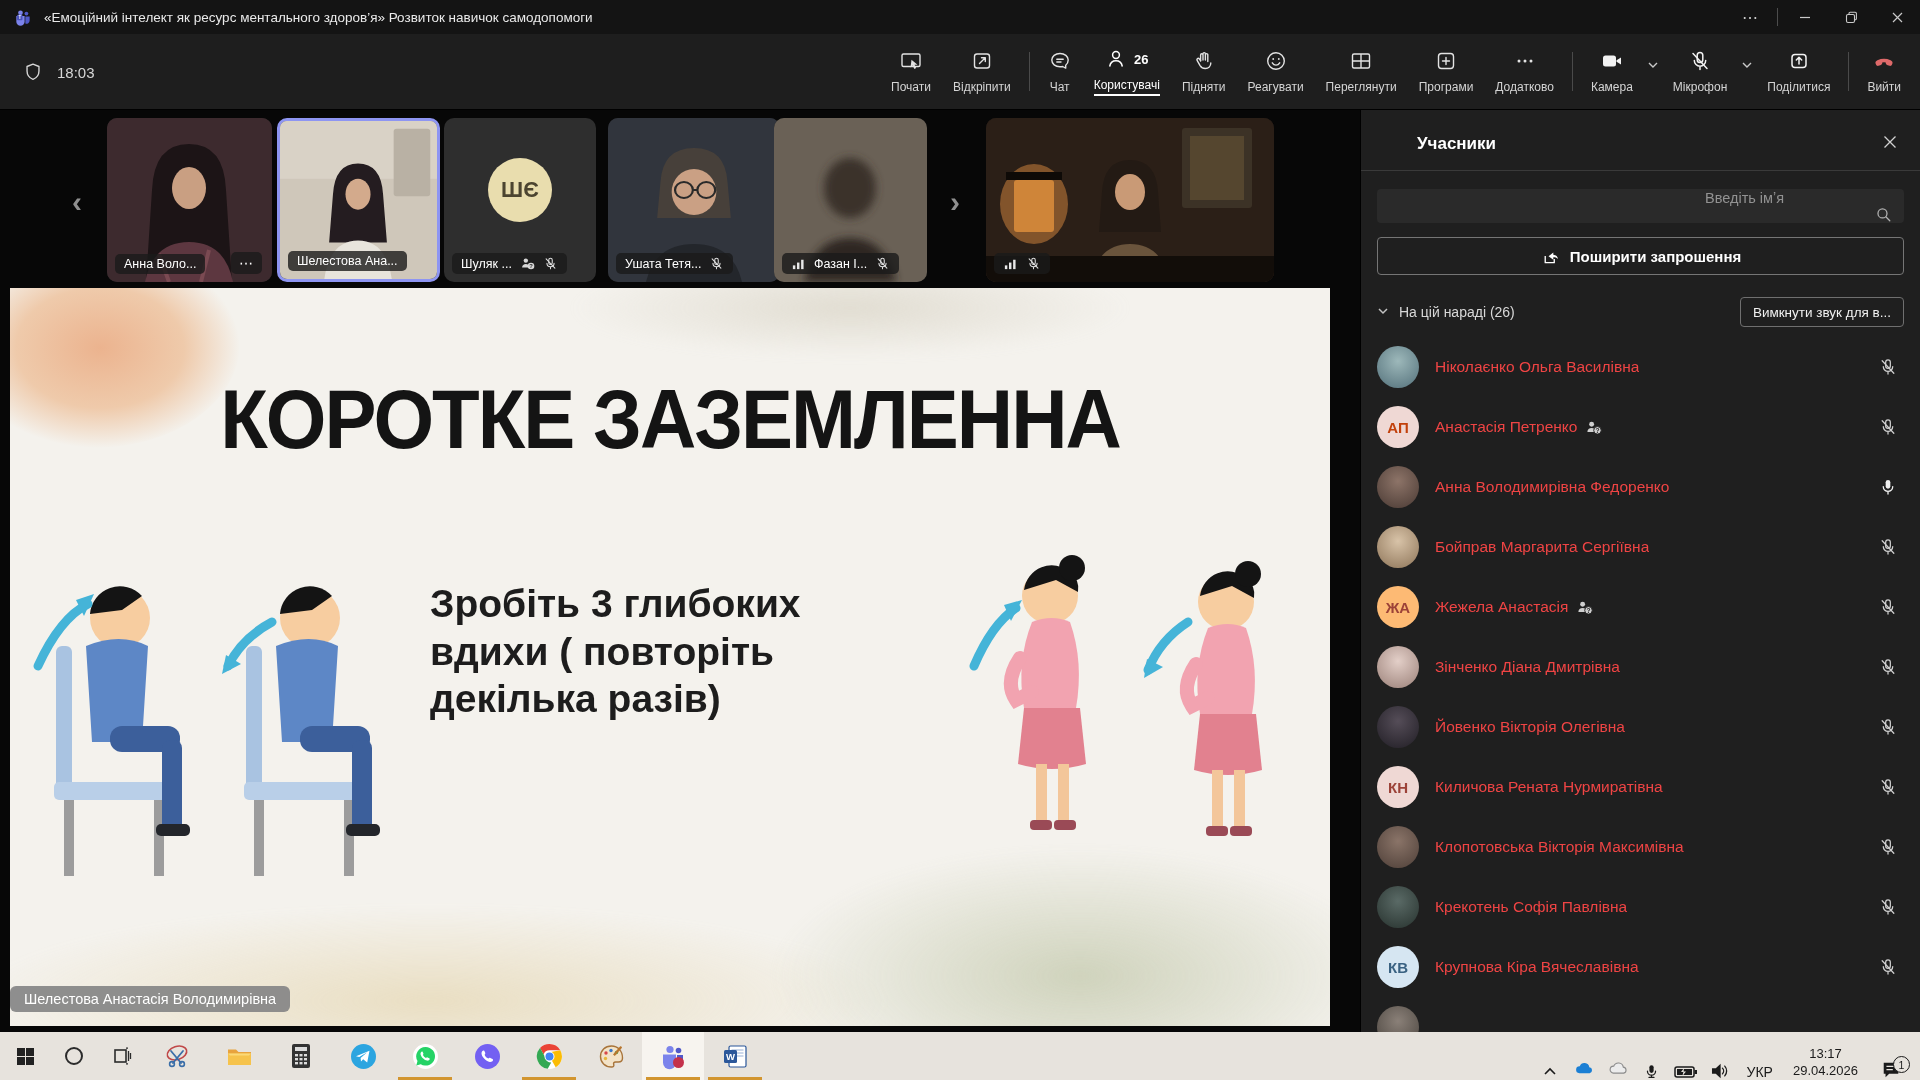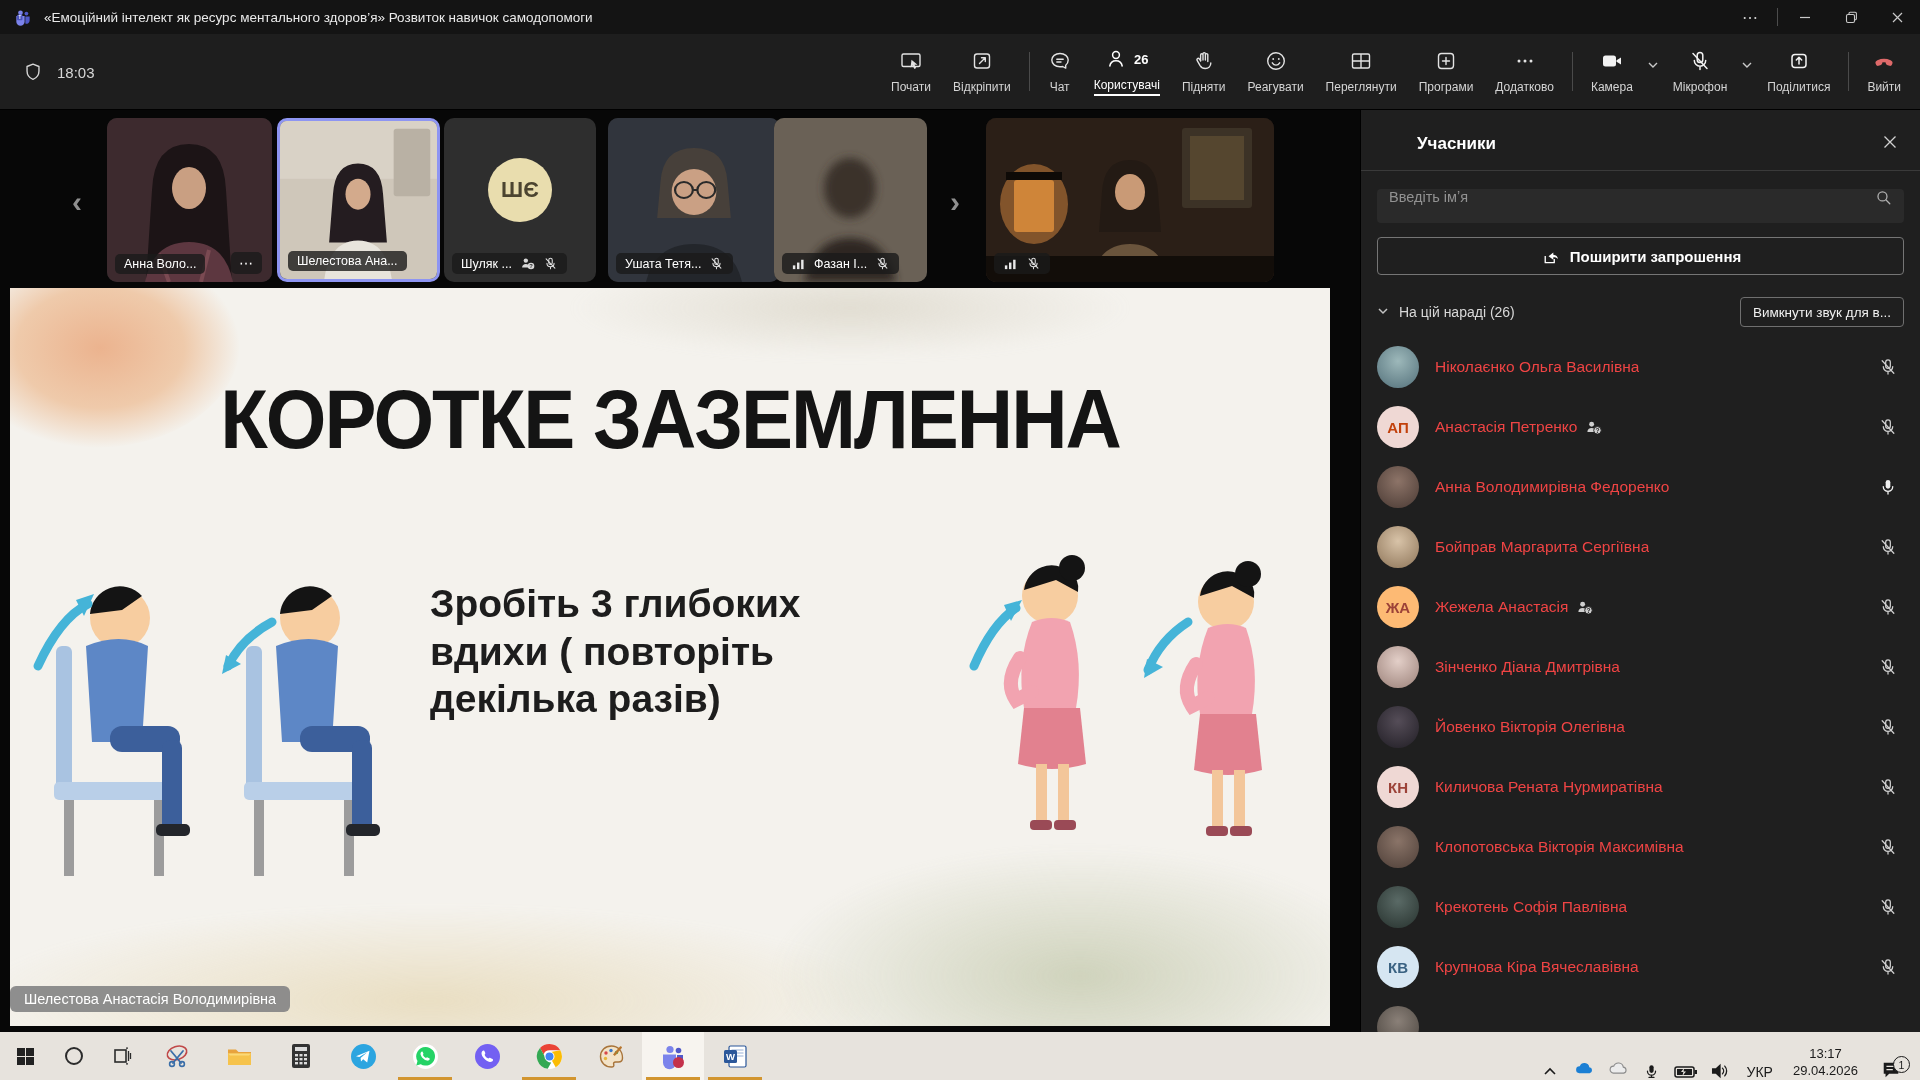--- a/index.html
+++ b/index.html
@@ -51,21 +51,21 @@
   .illus { position:absolute; }
   .presenter-pill { position:absolute; left:10px; top:876px; background:rgba(134,134,134,.92); color:#fff; font-size:14.5px; padding:5px 14px; border-radius:6px; z-index:5; }
 
   
   .panel { width:560px; background:#1f1f1f; position:relative; border-left:1px solid #000; display:flex; flex-direction:column; overflow:hidden; }
   .panel-head { display:flex; align-items:center; justify-content:space-between; padding:24px 22px 16px 22px; }
   .panel-title { color:#fff; font-size:17px; font-weight:bold;margin-left:34px; }
   .panel-close { color:#d2d2d2; cursor:pointer; }
   .panel-close svg { width:16px; height:16px; }
   .panel-hr { height:1px; background:#3a3a3a; }
-  .p-search { margin:18px 16px 0; height:34px; background:#2a2a2a; border-radius:4px; display:flex; align-items:flex-start; padding:0 12px; }
+  .p-search { margin:18px 16px 0; height:34px; background:#2a2a2a; border-radius:4px; display:flex; align-items:flex-end; padding:0 12px;flex-direction:column; }
   .p-search input { flex:1; background:transparent; border:0; outline:none; color:#e8e8e8; font-size:14.5px; font-family:"Liberation Sans",sans-serif; }
   .p-search input::placeholder { color:#929292; }
   .p-search svg { width:17px; height:17px; flex:0 0 auto; }
   .invite-btn { margin:14px 16px 0; height:38px; border:1px solid #757575; border-radius:4px; color:#fff; font-size:15px; font-weight:bold; display:flex; align-items:center; justify-content:center; gap:11px; cursor:pointer; }
   .invite-btn svg { width:19px; height:19px; }
   .sect-row { margin:22px 16px 6px; display:flex; align-items:center; }
   .sect-label { color:#d8d8d8; font-size:14px; margin-left:10px; }
   .sect-chev svg { width:12px; height:12px; }
   .muteall-btn { margin-left:auto; border:1px solid #6f6f6f; border-radius:4px; height:30px; padding:0 12px; color:#f0f0f0; font-size:13.5px; display:flex; align-items:center; cursor:pointer; }
   .plist { flex:1; overflow:hidden; padding:4px 0 0; }

